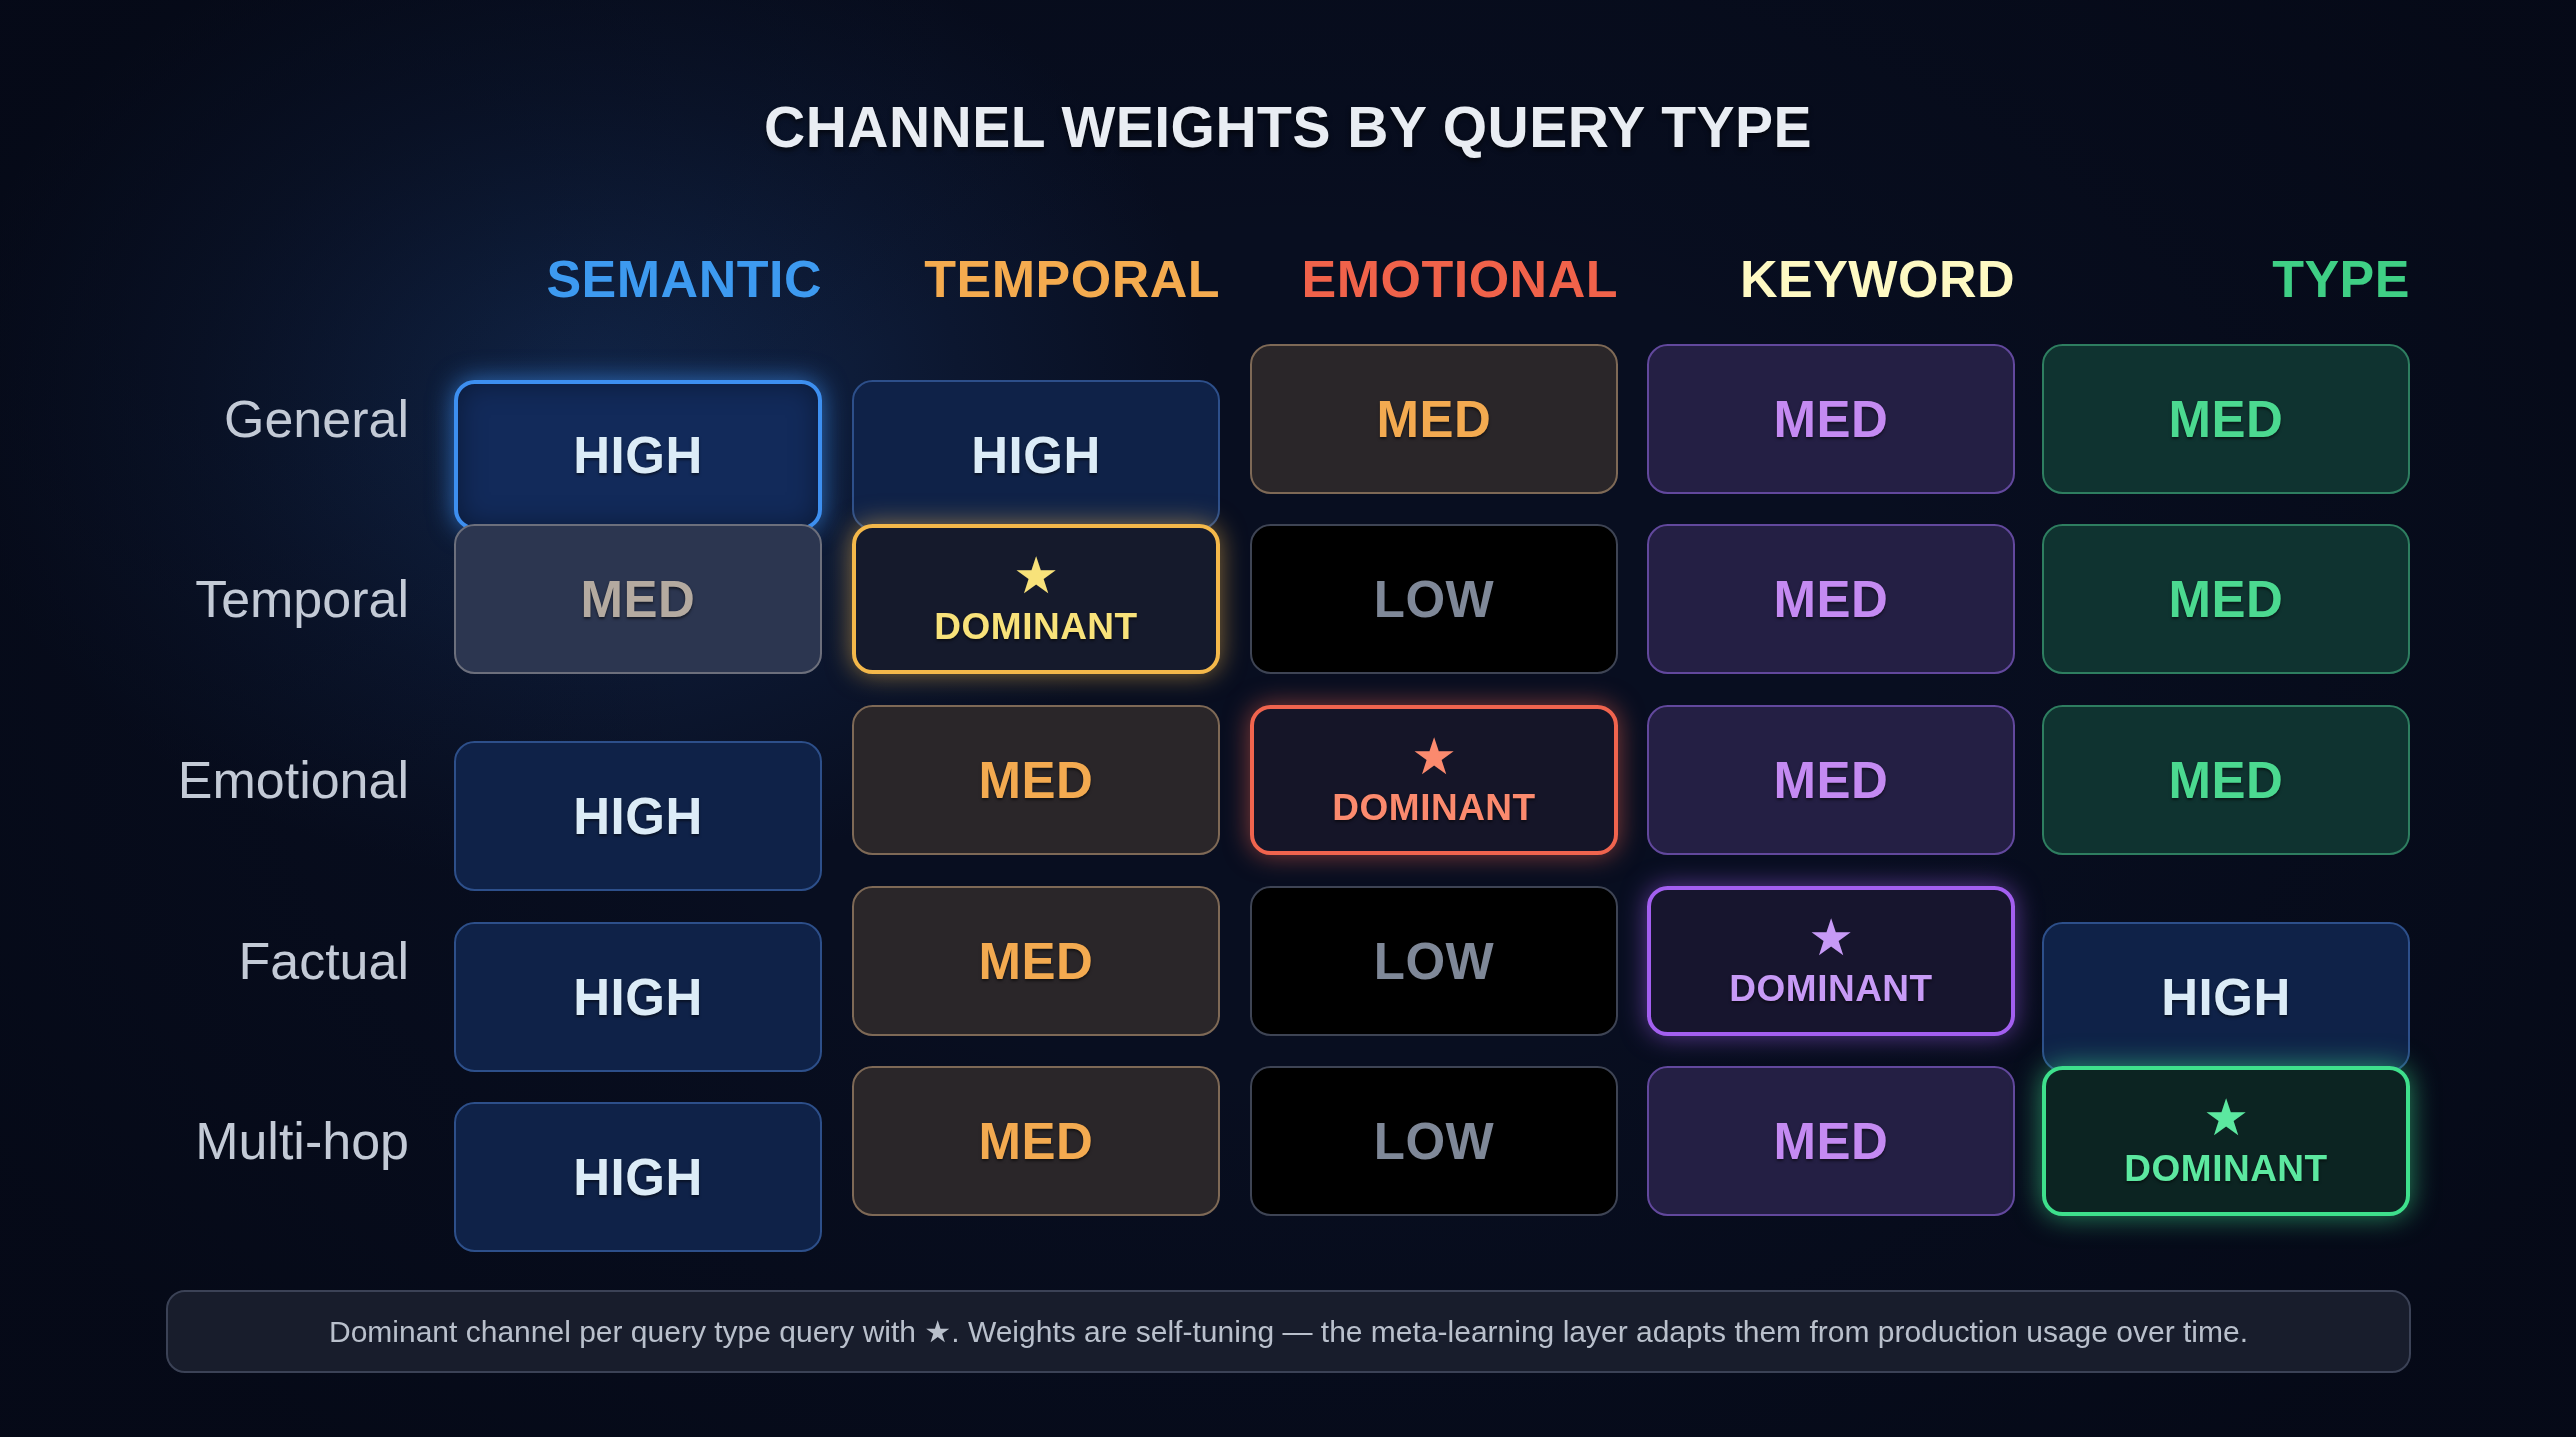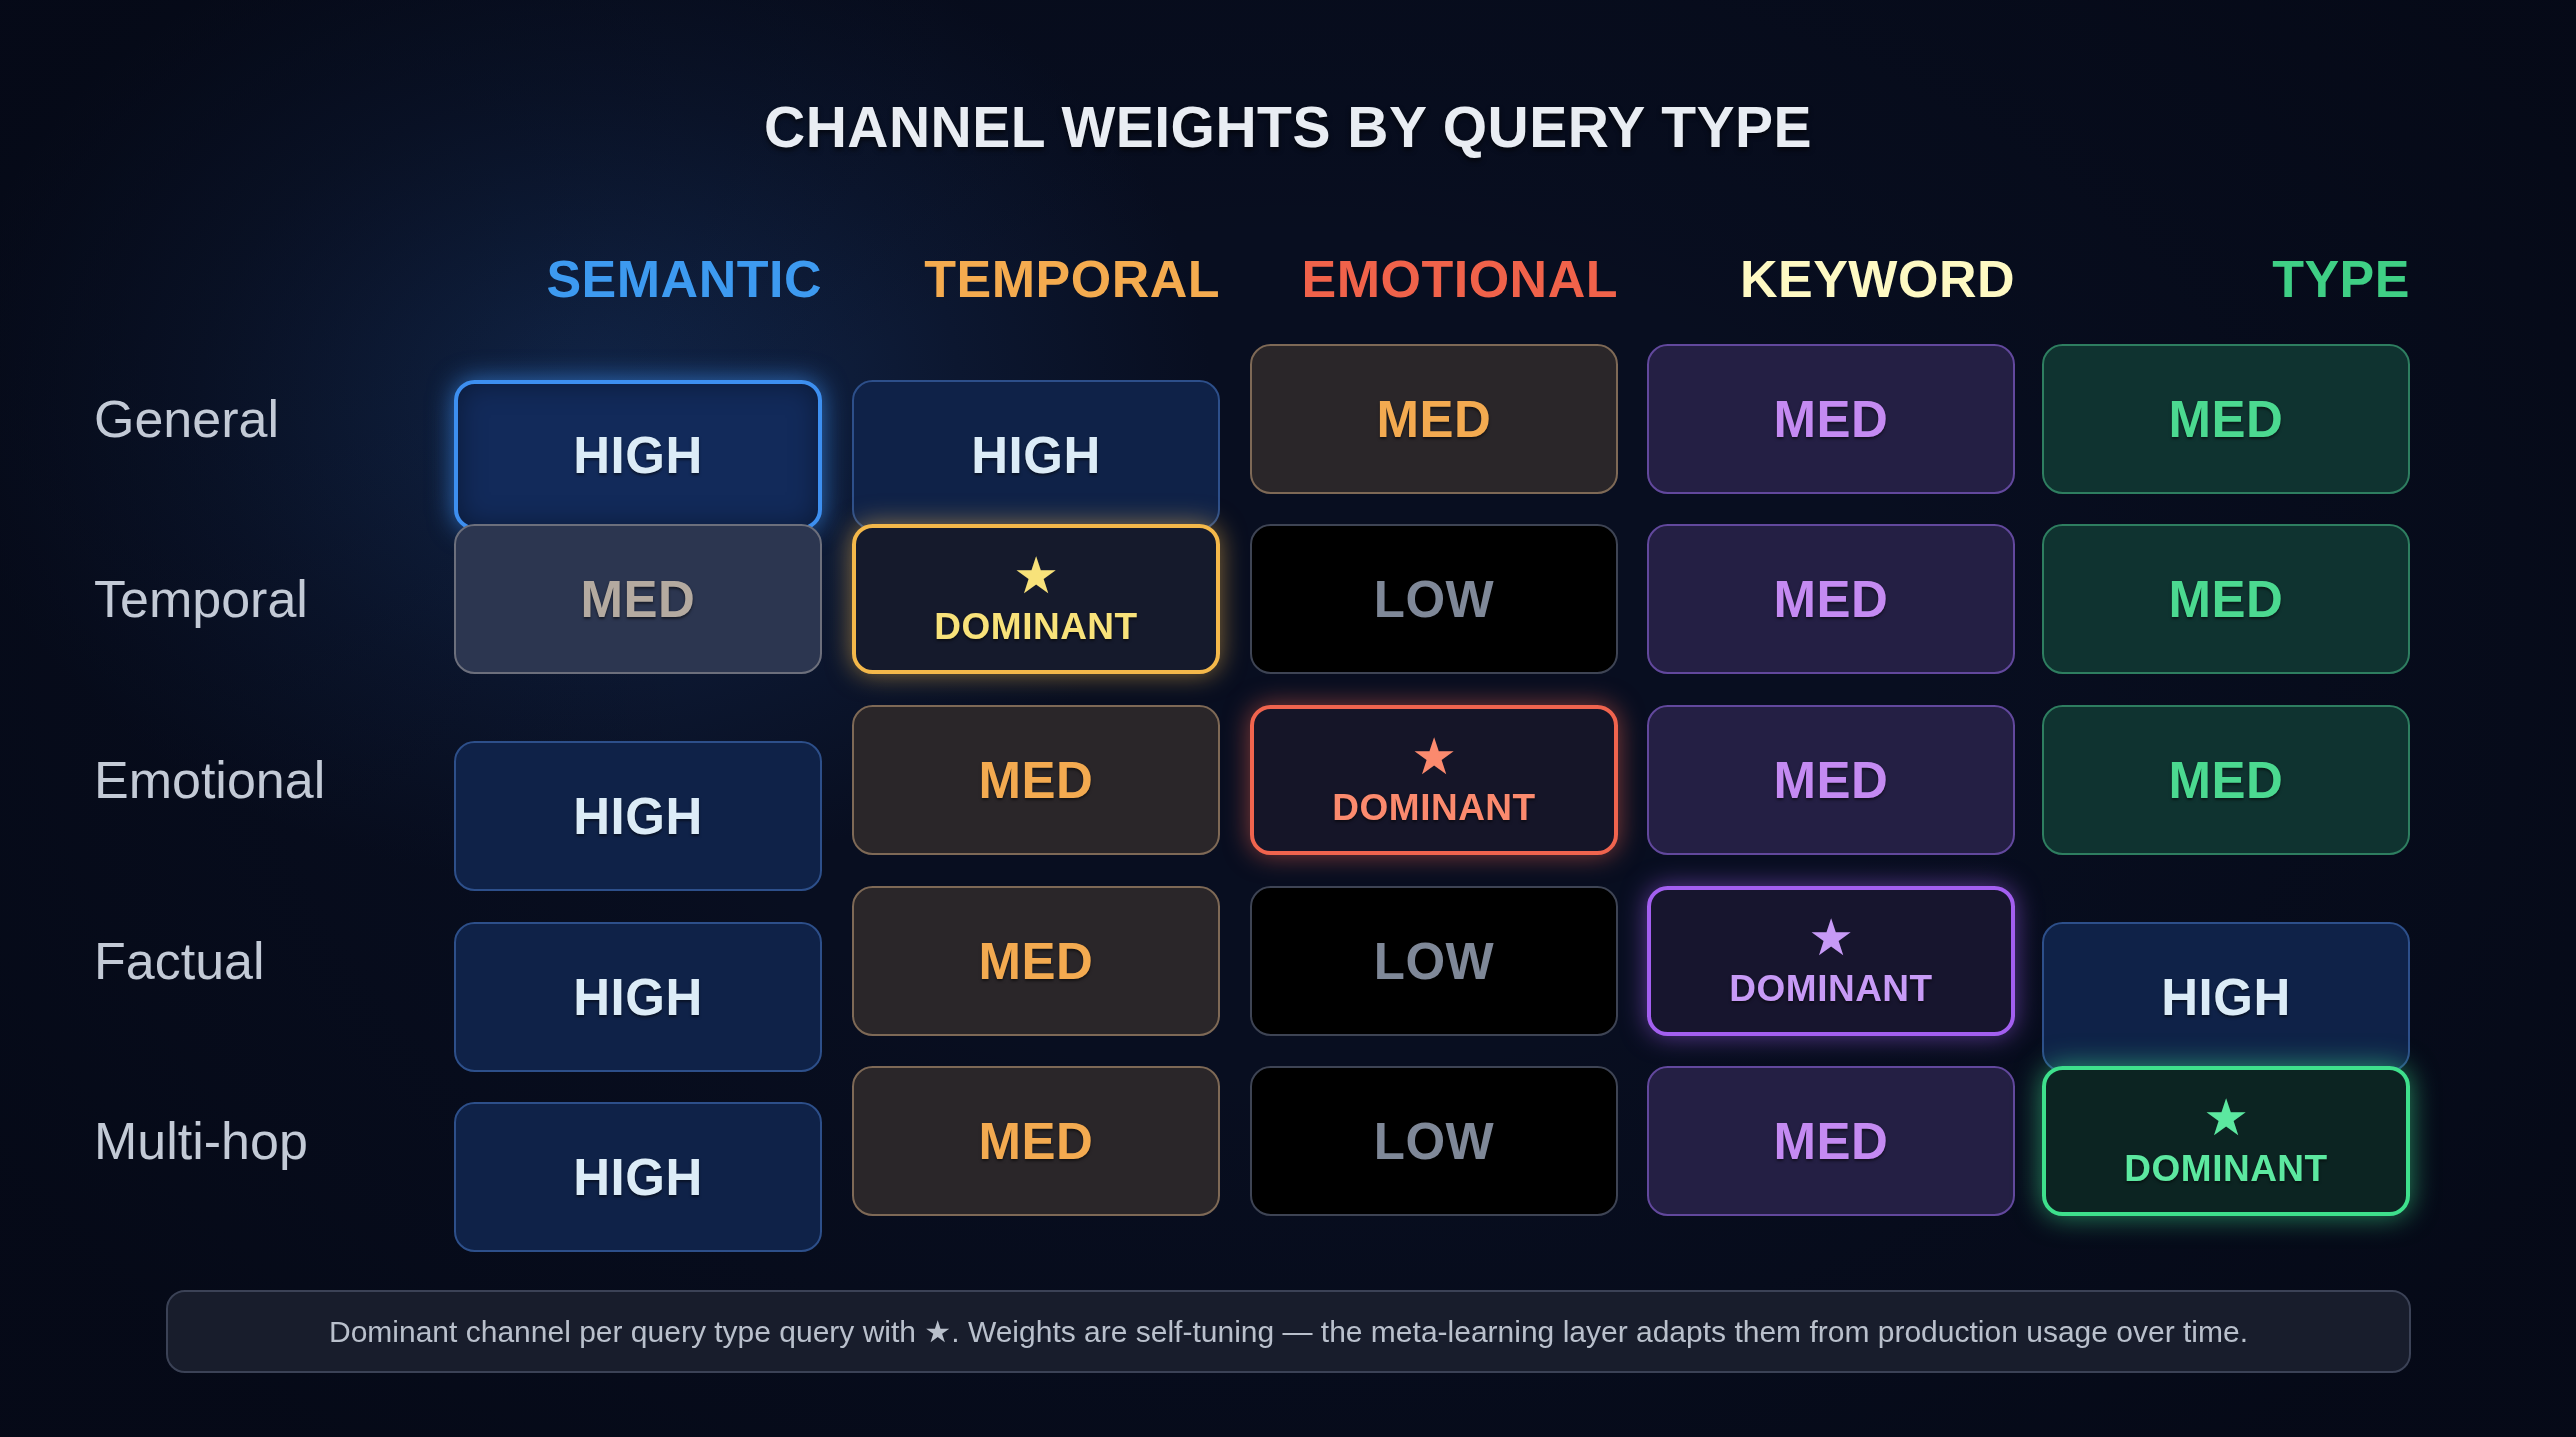--- a/index.html
+++ b/index.html
@@ -17,21 +17,21 @@
     position:absolute; left:0; right:0; top:94px; text-align:center;
     font-size:57px; font-weight:700; color:#e9edf3; letter-spacing:0.5px;
     text-shadow: 0 2.8px 5.6px rgba(0,0,0,0.6);
   }
   .col-header {
     position:absolute; top:249px; width:368px; text-align:right;
     font-size:52px; font-weight:700; letter-spacing:0.5px;
   }
   .row-label {
     position:absolute; left:94px; width:315px; height:150px; line-height:150px;
-    font-size:52px; color:#c3cad6;
+    text-align:right; font-size:52px; color:#c3cad6;
   }
   .cell {
     position:absolute; width:368px; height:150px; box-sizing:border-box;
     border-radius:20.6px; border:2.8px solid; display:flex; flex-direction:column;
     align-items:center; justify-content:center; cursor:default;
   }
   .cell .val { font-size:51px; font-weight:700; letter-spacing:0.5px; text-shadow:0 1.9px 2.8px rgba(0,0,0,0.5); }
   .cell.dominant { border-width:4.7px; }
   .cell.dominant .val { font-size:37px; margin-top:1.9px; }
   .star { font-size:51px; line-height:51px; margin-bottom:3.7px; }

